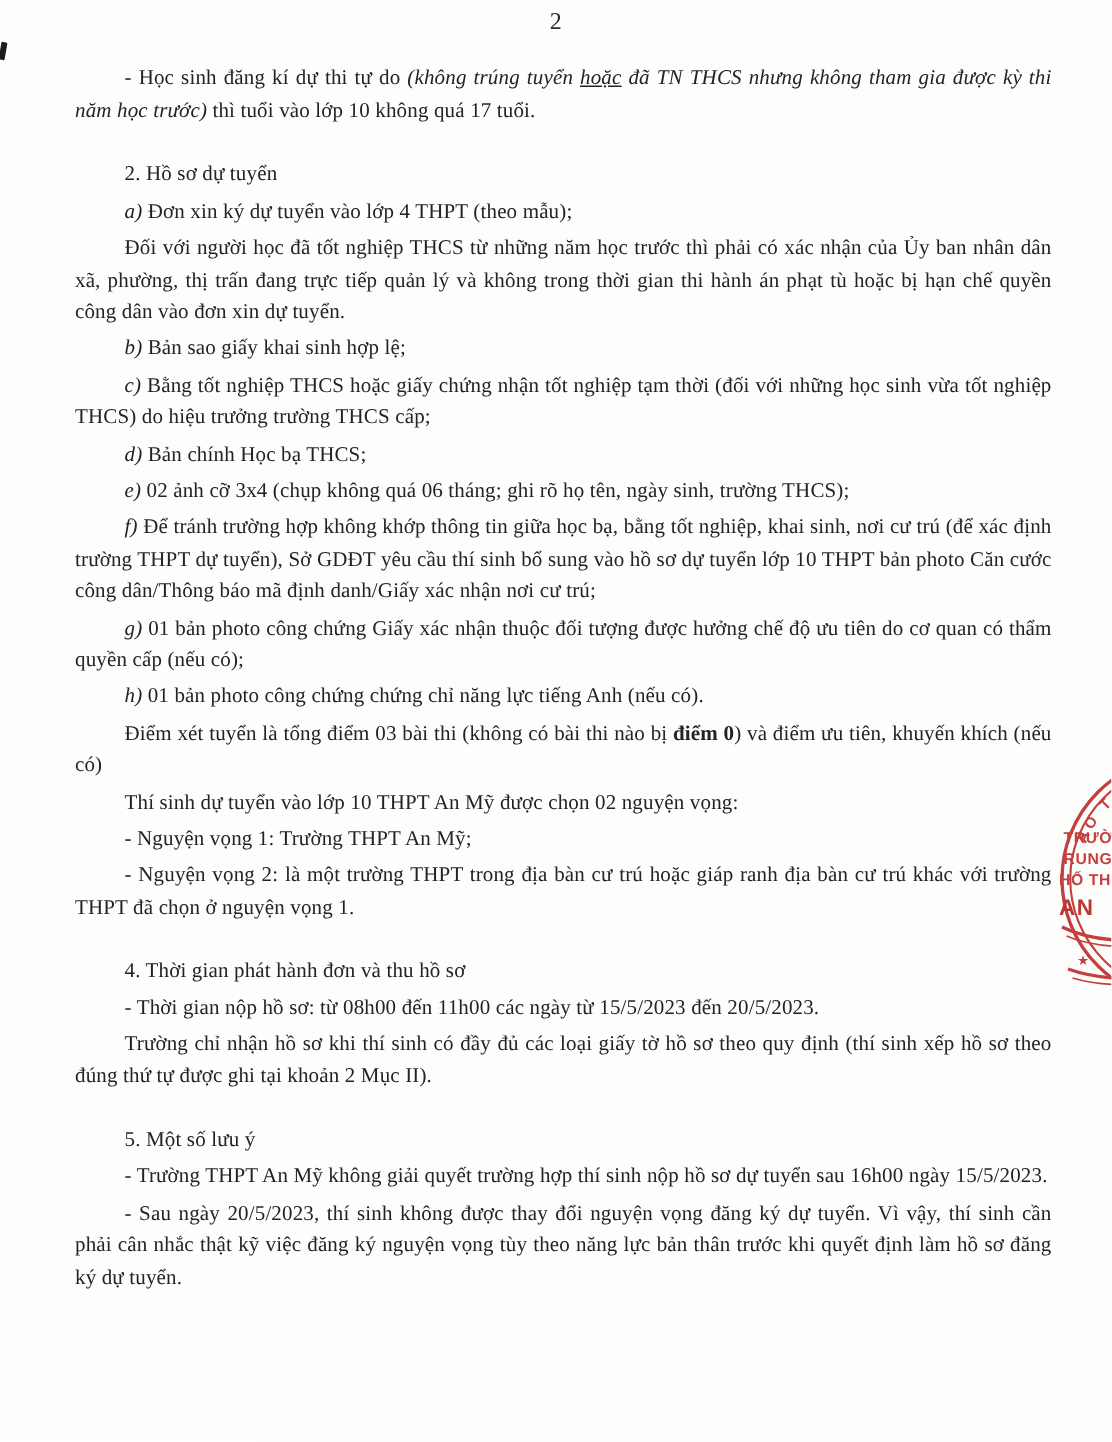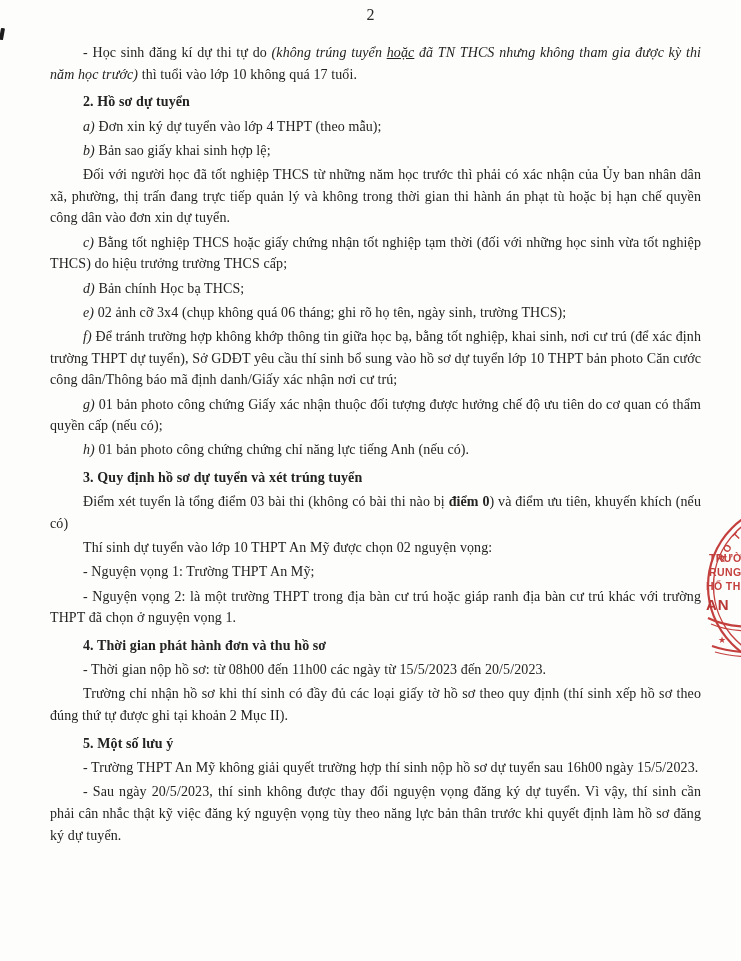--- a/index.html
+++ b/index.html
@@ -11,21 +11,21 @@
   .pagenum{
     position:absolute;top:6px;left:0;width:741px;text-align:center;
     font-size:16px;color:#2a2a2a;
   }
   .content{
     position:absolute;left:50px;top:42px;width:651px;
     font-size:14px;line-height:21.7px;text-align:justify;
     letter-spacing:0.1px;
   }
   .content p{margin:0 0 2.5px 0;text-indent:33px;}
-  .content p.h{font-weight:bold;margin-top:6px;margin-bottom:2.5px;}
+  .content p.h{font-weight:normal;margin-top:21px;margin-bottom:2.5px;}
   .u{text-decoration:underline;}
   .lnk{text-decoration:underline;}
   i{font-style:italic;}
   b{font-weight:bold;}
   .edge-mark{
     position:absolute;left:0;top:28px;width:4px;height:12px;
     background:#1c1c1c;transform:rotate(10deg);border-radius:1px;
   }
   .stamp{position:absolute;left:698px;top:498px;width:200px;height:178px;}
   .stamp text{font-family:"Liberation Sans","DejaVu Sans",sans-serif;font-weight:bold;}
@@ -40,37 +40,36 @@
   <div class="edge-mark"></div>
 
   <div class="content">
 
     <p><span>- Học sinh đăng kí dự thi tự do </span><i>(không trúng tuyển </i><i class="u">hoặc</i><i> đã TN THCS nhưng không tham gia được kỳ thi năm học trước)</i><span> thì tuổi vào lớp 10 không quá 17 tuổi.</span></p>
 
     <p class="h">2. Hồ sơ dự tuyển</p>
 
     <p><i>a)</i><span> Đơn xin ký dự tuyển vào lớp 4 THPT (theo mẫu);</span></p>
 
+    <p>Đối với người học đã tốt nghiệp THCS từ những năm học trước thì phải có xác nhận của Ủy ban nhân dân xã, phường, thị trấn đang trực tiếp quản lý và không trong thời gian thi hành án phạt tù hoặc bị hạn chế quyền công dân vào đơn xin dự tuyển.</p>
+
     <p><i>b)</i><span> Bản sao giấy khai sinh hợp lệ;</span></p>
-
-    <p>Đối với người học đã tốt nghiệp THCS từ những năm học trước thì phải có xác nhận của Ủy ban nhân dân xã, phường, thị trấn đang trực tiếp quản lý và không trong thời gian thi hành án phạt tù hoặc bị hạn chế quyền công dân vào đơn xin dự tuyển.</p>
 
     <p><i>c)</i><span> Bằng tốt nghiệp THCS hoặc giấy chứng nhận tốt nghiệp tạm thời (đối với những học sinh vừa tốt nghiệp THCS) do hiệu trưởng trường THCS cấp;</span></p>
 
     <p><i>d)</i><span> Bản chính Học bạ THCS;</span></p>
 
     <p><i>e)</i><span> 02 ảnh cỡ 3x4 (chụp không quá 06 tháng; ghi rõ họ tên, ngày sinh, trường THCS);</span></p>
 
     <p><i>f)</i><span> Để tránh trường hợp không khớp thông tin giữa học bạ, bằng tốt nghiệp, khai sinh, nơi cư trú (để xác định trường THPT dự tuyển), Sở GDĐT yêu cầu thí sinh bổ sung vào hồ sơ dự tuyển lớp 10 THPT bản photo Căn cước công dân/Thông báo mã định danh/Giấy xác nhận nơi cư trú;</span></p>
 
     <p><i>g)</i><span> 01 bản photo công chứng Giấy xác nhận thuộc đối tượng được hưởng chế độ ưu tiên do cơ quan có thẩm quyền cấp (nếu có);</span></p>
 
     <p><i>h)</i><span> 01 bản photo công chứng chứng chỉ năng lực tiếng Anh (nếu có).</span></p>
 
-    <p class="h">3. Quy định hồ sơ dự tuyển và xét trúng tuyển</p>
 
     <p><span>Điểm xét tuyển là tổng điểm 03 bài thi (không có bài thi nào bị </span><b>điểm 0</b><span>) và điểm ưu tiên, khuyến khích (nếu có)</span></p>
 
     <p>Thí sinh dự tuyển vào lớp 10 THPT An Mỹ được chọn 02 nguyện vọng:</p>
 
     <p>- Nguyện vọng 1: Trường THPT An Mỹ;</p>
 
     <p>- Nguyện vọng 2: là một trường THPT trong địa bàn cư trú hoặc giáp ranh địa bàn cư trú khác với trường THPT đã chọn ở nguyện vọng 1.</p>
 
     <p class="h">4. Thời gian phát hành đơn và thu hồ sơ</p>

